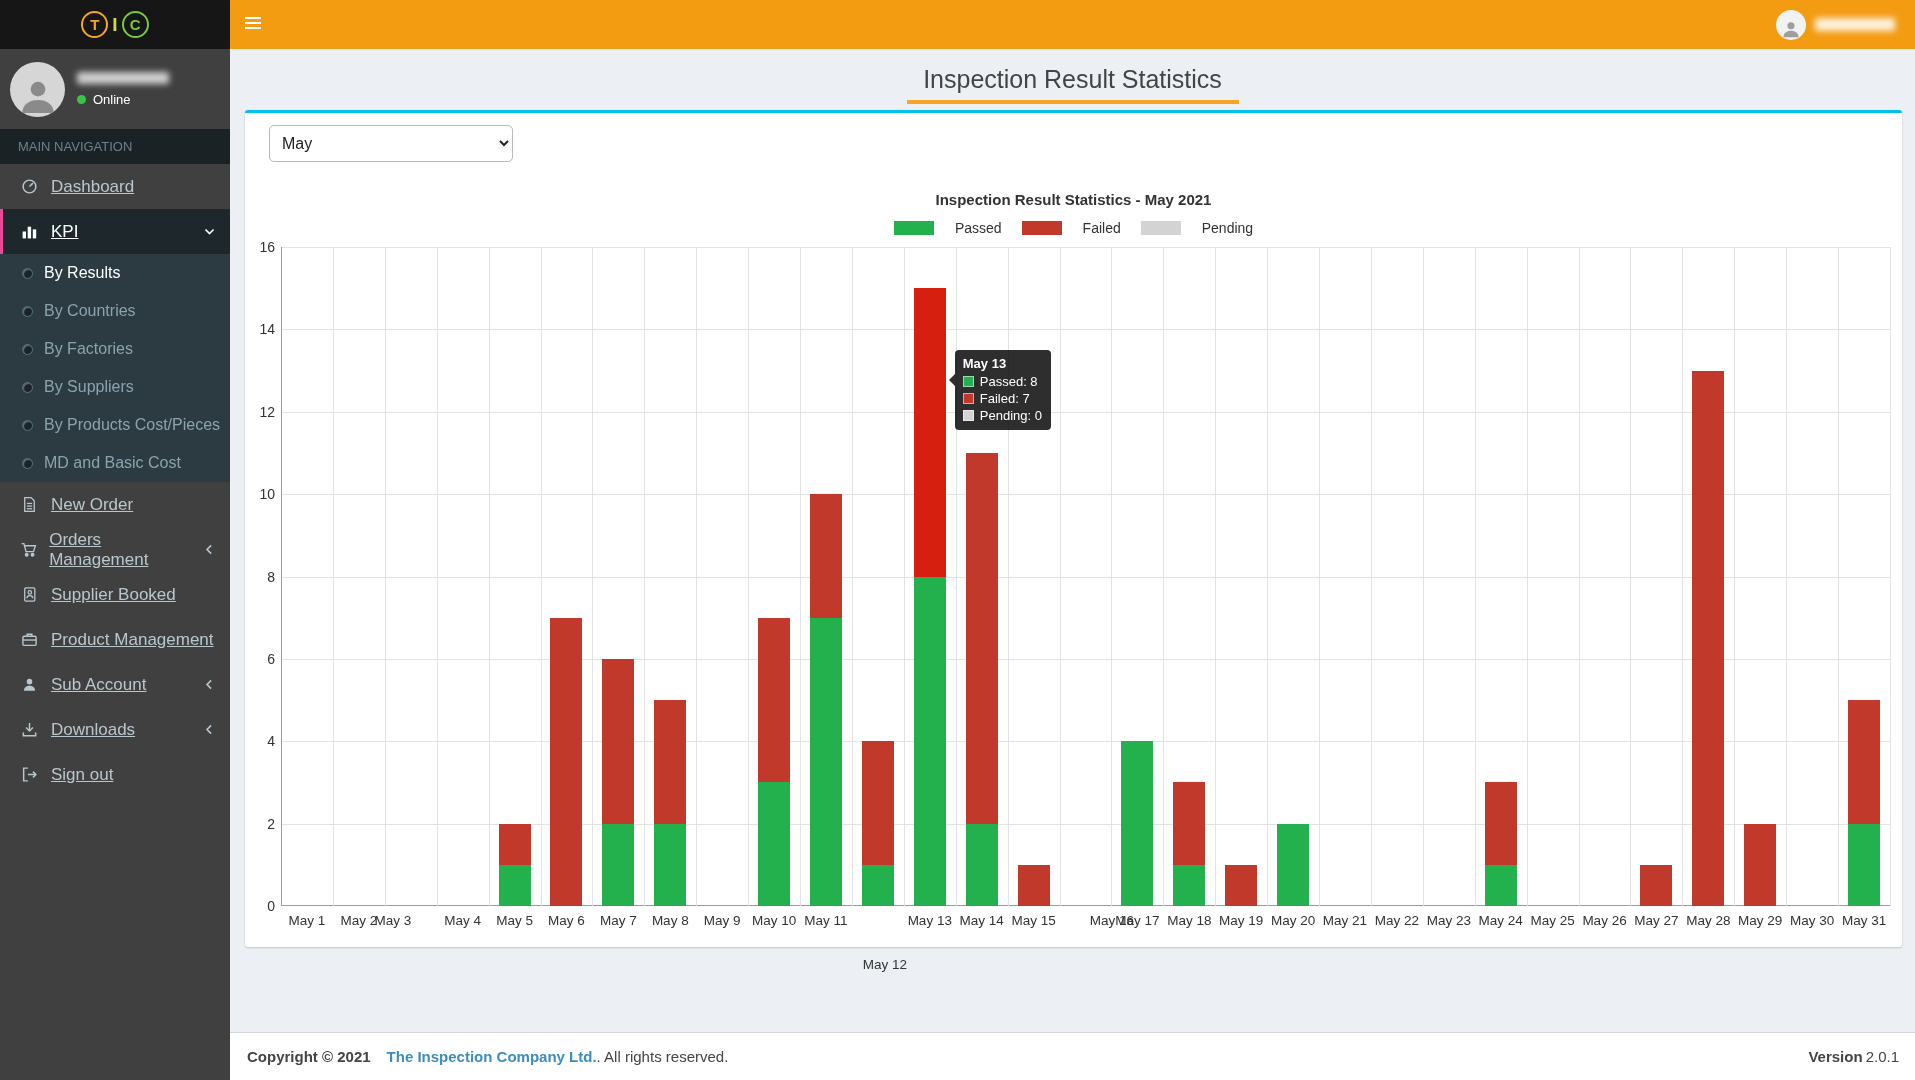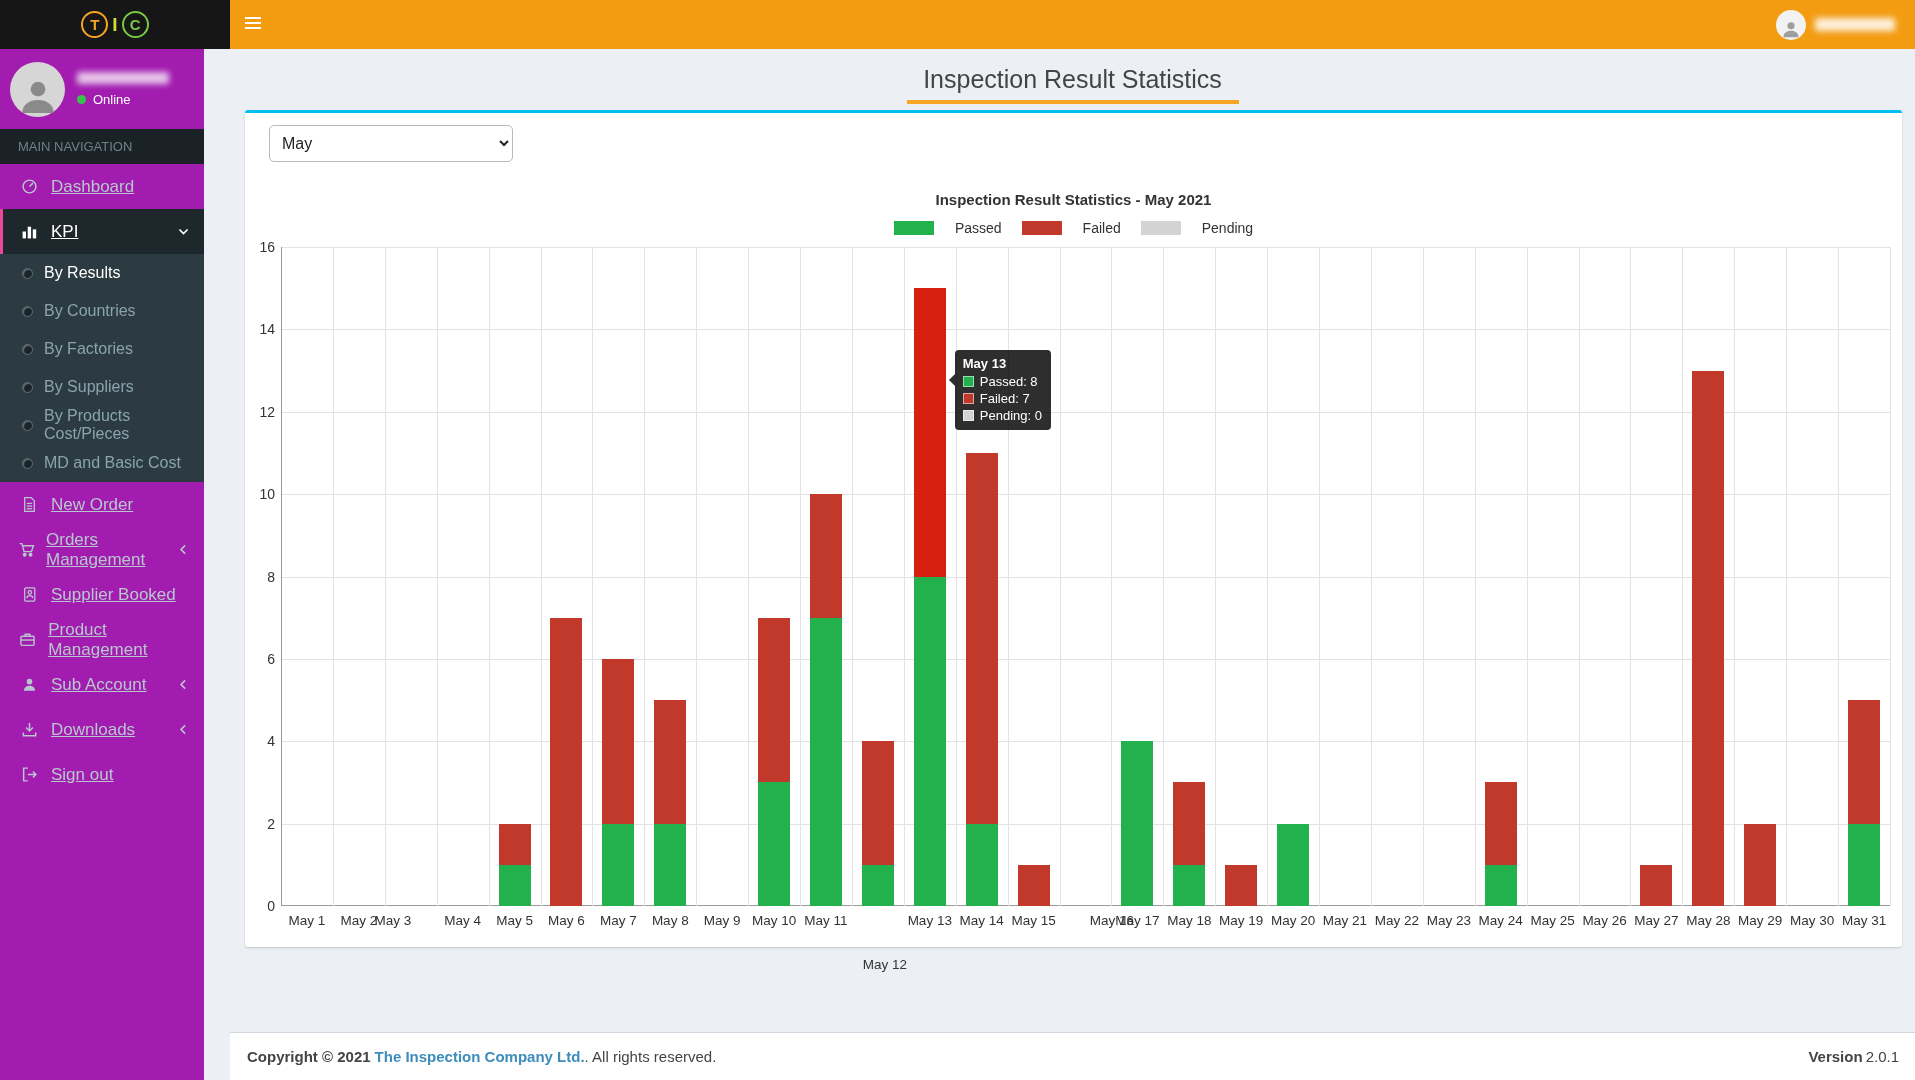--- a/index.html
+++ b/index.html
@@ -18,21 +18,21 @@
   .hamburger { position:absolute; left:230px; top:0; width:46px; height:49px; display:flex;
     align-items:center; justify-content:center; cursor:pointer; }
   .user-menu { position:absolute; right:6px; top:0; height:49px; display:flex; align-items:center;
     gap:9px; padding:0 14px; cursor:pointer; }
   .avatar-sm { width:30px; height:30px; border-radius:50%; background:#f2f2f2; overflow:hidden;
     display:flex; align-items:flex-end; justify-content:center; }
   .blur-bar { background:rgba(255,255,255,.85); filter:blur(3px); border-radius:2px; }
   .topbar-name { width:80px; height:13px; }
 
   
-  .sidebar { position:absolute; left:0; top:49px; width:204px; height:1031px; background:#a21caf; z-index:10; }
+  .sidebar { position:absolute; left:0; top:49px; width:230px; height:1031px; background:#404040; z-index:10; }
   .user-panel { display:flex; gap:12px; padding:13px 10px 12px 10px; }
   .avatar-lg { width:55px; height:55px; border-radius:50%; background:#d6d6d6; overflow:hidden;
     display:flex; align-items:flex-end; justify-content:center; }
   .panel-info { display:flex; flex-direction:column; justify-content:center; gap:8px; }
   .panel-name { width:92px; height:12px; background:rgba(255,255,255,.75); }
   .status-row { display:flex; align-items:center; gap:7px; color:#fff; font-size:13px; }
   .status-dot { width:9px; height:9px; border-radius:50%; background:#39c449; }
   .nav-header { background:#1a2226; color:#6e8089; font-size:13px; padding:10px 12px 10px 18px; }
   ul.nav { list-style:none; }
   .nav-item { display:flex; align-items:center; gap:11px; height:45px; padding:0 14px 0 18px;
@@ -79,21 +79,21 @@
   .tooltip::before { content:""; position:absolute; left:-6px; top:24px; border:6px solid transparent;
     border-right-color:rgba(0,0,0,.82); border-left:0; }
   .tt-title { font-weight:bold; margin-bottom:3px; }
   .tt-row { display:flex; align-items:center; gap:6px; margin-top:2px; white-space:nowrap; }
   .tt-swatch { width:11px; height:11px; display:inline-block; border:1px solid rgba(255,255,255,.55); flex:0 0 auto; }
 
   .footer { position:absolute; left:230px; top:1032px; width:1685px; height:48px; background:#fff;
     border-top:1px solid #d2d6de; display:flex; align-items:center; justify-content:space-between;
     padding:0 16px 0 17px; font-size:15px; color:#444; }
   .company-link { color:#3c8dbc; font-weight:bold; text-decoration:none; cursor:pointer; }
-  .footer strong { margin-right:4px; }
+  .footer strong { margin-right:16px; }
   .footer-right strong { margin-right:3px; }
 </style>
 </head>
 <body>
 
 <div class="topbar">
   <div class="logo-box">
     <span class="ring ring-t">T</span>
     <span class="logo-i">I</span>
     <span class="ring ring-c">C</span>

